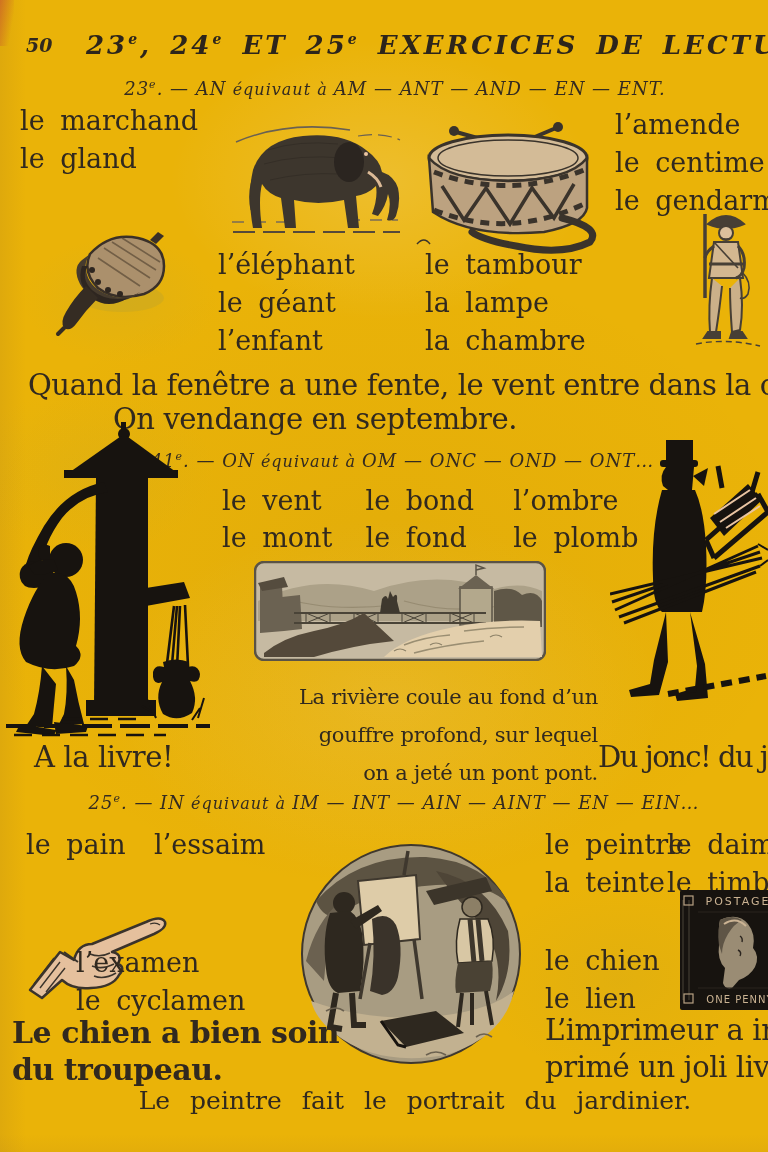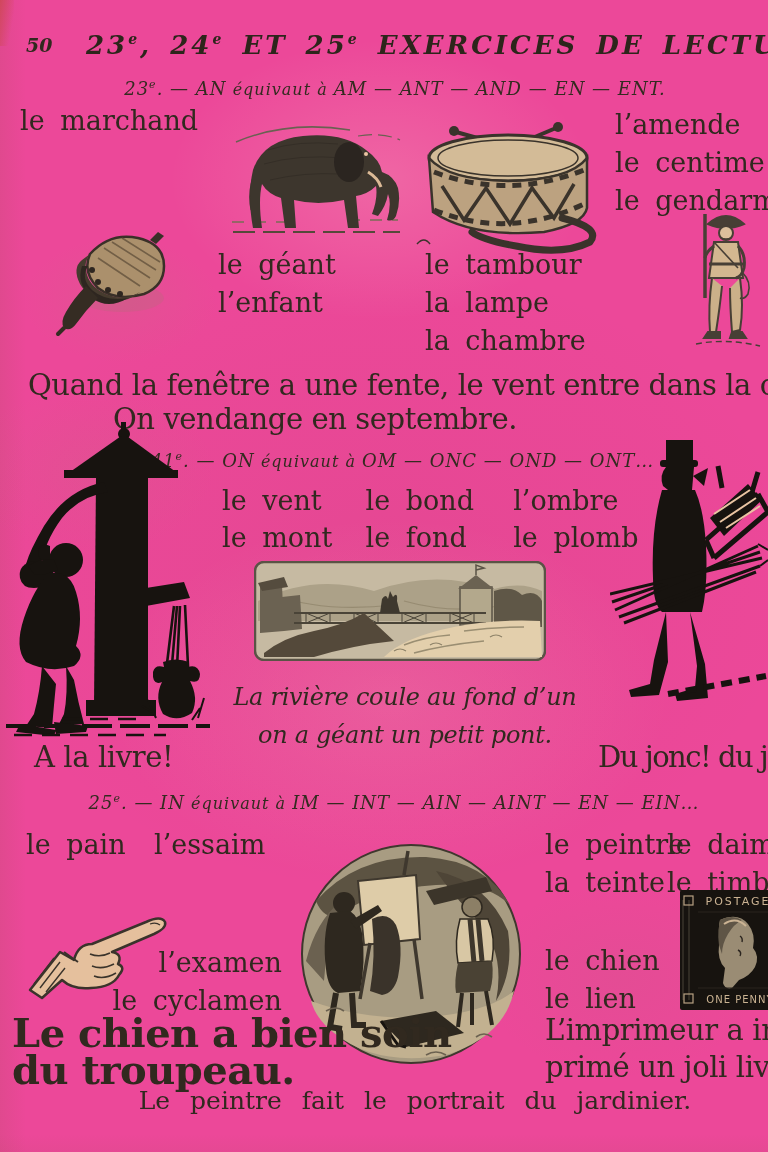--- a/index.html
+++ b/index.html
@@ -1,18 +1,18 @@
 <!DOCTYPE html>
 <html><head>
 <meta charset="utf-8">
 <style>
   html,body{margin:0;padding:0;background:#b9a68d;}
   .page{
     position:relative;width:768px;height:1152px;overflow:hidden;
-    background:#ec4899;
+    background:#eab308;
     font-family:"DejaVu Serif", serif;
     color:#31291f;
   }
   .mottle{position:absolute;inset:0;pointer-events:none;
     background:
       radial-gradient(140px 90px at 120px 300px, rgba(146,160,96,.10), transparent 70%),
       radial-gradient(180px 120px at 90px 470px, rgba(146,160,96,.08), transparent 70%),
       radial-gradient(200px 140px at 620px 980px, rgba(120,130,90,.07), transparent 70%),
       radial-gradient(300px 200px at 380px 180px, rgba(255,240,215,.18), transparent 70%),
       radial-gradient(400px 260px at 390px 700px, rgba(255,238,210,.12), transparent 70%),
@@ -26,48 +26,50 @@
   .t{position:absolute;white-space:nowrap;}
   .pgnum{font-size:19px;font-weight:bold;font-style:italic;}
   .title{font-size:26px;font-weight:bold;font-style:italic;letter-spacing:3px;word-spacing:6px;color:#2d251b;}
   .subhead{font-size:18px;font-style:italic;letter-spacing:1px;color:#342b20;}
   .subhead .small{font-size:16px;}
   .subhead sup{font-size:11px;}
   .title sup{font-size:14px;}
   .list{font-size:27px;line-height:38px;word-spacing:7px;}
   .sent{font-size:29px;letter-spacing:-0.4px;}
   .center{text-align:center;}
-  .para{font-size:24px;line-height:38px;text-align:center;letter-spacing:-0.3px;font-style:italic;}
+  .para{font-size:21px;line-height:38px;text-align:right;letter-spacing:-0.3px;}
   .pair span.c1{display:inline-block;width:128px;}
   .pairR span.c1{display:inline-block;width:122px;}
   .bld{font-weight:bold;letter-spacing:-0.5px;}
   .img{position:absolute;}
   svg text{font-family:"DejaVu Sans", sans-serif;}
 </style>
 </head>
 <body>
 
 <div class="page">
   <div class="mottle"></div>
   <div class="redsmudge"></div>
 
   <div class="t pgnum" style="left:26px;top:34px">50</div>
   <div class="t title" style="left:86px;top:30px"><span>23</span><sup>e</sup><span>, 24</span><sup>e</sup><span> ET 25</span><sup>e</sup><span> EXERCICES DE LECTURE.</span></div>
 
   <div class="t subhead center" style="left:0;top:78px;width:790px"><span>23</span><sup>e</sup><span>. — </span><span>AN</span><span class="small"> équivaut à </span><span>AM — ANT — AND — EN — ENT.</span></div>
 
   <div class="t list" style="left:20px;top:102px">
     <div>le marchand</div>
+    <div>le gland</div>
   </div>
   <div class="t list" style="left:615px;top:106px">
     <div>l’amende</div>
     <div>le centime</div>
     <div>le gendarme</div>
   </div>
   <div class="t list" style="left:218px;top:246px">
+    <div>l’éléphant</div>
     <div>le géant</div>
     <div>l’enfant</div>
   </div>
   <div class="t list" style="left:425px;top:246px">
     <div>le tambour</div>
     <div>la lampe</div>
     <div>la chambre</div>
   </div>
 
   <svg class="img" style="left:228px;top:110px" width="180" height="132" viewBox="0 0 180 132">
@@ -210,21 +212,22 @@
       <path d="M112 62 L108 40 M142 66 L148 46" stroke-width="5"></path>
       <path d="M2 176 L150 126 M0 168 L152 132 M5 184 L148 120 M9 191 L150 140 M14 197 L146 146" stroke-width="3"></path>
       <path d="M148 118 L158 124 M150 140 L158 134" stroke-width="2"></path>
       <path d="M58 268 L156 250" stroke-width="6" stroke-dasharray="11 7"></path>
     </g>
     <path d="M104 88 L140 64 M110 96 L146 72 M116 102 L150 80" stroke="#e9c4a2" stroke-width="2"></path>
   </svg>
 
   <div class="t para" style="left:212px;top:678px;width:386px">
     <div>La rivière coule au fond d’un</div>
-    <div>on a géant un petit pont.</div>
+    <div>gouffre profond, sur lequel</div>
+    <div>on a jeté un pont pont.</div>
   </div>
   <div class="t sent" style="left:34px;top:740px">A la livre!</div>
   <div class="t sent" style="left:598px;top:740px;letter-spacing:-1.5px">Du jonc! du jonc!</div>
 
   <div class="t subhead center" style="left:10px;top:792px;width:768px"><span>25</span><sup>e</sup><span>. — </span><span>IN</span><span class="small"> équivaut à </span><span>IM — INT — AIN — AINT — EN — EIN…</span></div>
 
   <div class="t list pair" style="left:26px;top:826px">
     <div><span class="c1">le pain</span><span>l’essaim</span></div>
   </div>
 
@@ -272,25 +275,25 @@
     <rect x="4" y="104" width="9" height="9" fill="none" stroke="#b7a182" stroke-width="1.2"></rect>
     <text x="58" y="15" text-anchor="middle" font-size="11" letter-spacing="2" fill="#cbb393">POSTAGE</text>
     <text x="60" y="113" text-anchor="middle" font-size="10" letter-spacing="1" fill="#cbb393">ONE PENNY</text>
     <path d="M40 30 Q58 22 68 34 Q76 44 73 58 Q80 66 75 77 Q70 86 59 90 L52 98 Q45 100 43 93 L45 78 Q37 70 39 55 Q38 38 40 30 Z" fill="#9a8c74"></path>
     <path d="M40 30 Q52 24 62 30 Q54 34 48 44 Q42 54 42 64 L39 55 Q38 38 40 30 Z" fill="#5f5546"></path>
     <path d="M44 34 Q56 26 66 36" stroke="#cbb393" stroke-width="2" fill="none"></path>
     <path d="M60 46 Q63 48 62 52 M58 60 Q62 62 60 66" stroke="#2a241e" stroke-width="1.4" fill="none"></path>
     <path d="M18 22 L100 22 M18 98 L100 98" stroke="#2a241e" stroke-width="1"></path>
   </svg>
 
-  <div class="t list" style="left:62px;top:944px;width:220px;text-align:right">
+  <div class="t list" style="left:76px;top:944px;width:220px;">
     <div>l’examen</div>
     <div>le cyclamen</div>
   </div>
-  <div class="t sent bld" style="left:12px;top:1014px;line-height:37px;font-size:40px">
+  <div class="t sent bld" style="left:12px;top:1014px;line-height:37px;font-size:30px">
     <div>Le chien a bien soin</div>
     <div>du troupeau.</div>
   </div>
   <div class="t list" style="left:545px;top:942px">
     <div>le chien</div>
     <div>le lien</div>
   </div>
   <div class="t sent" style="left:545px;top:1012px;line-height:37px">
     <div>L’imprimeur a im-</div>
     <div>primé un joli livre.</div>

